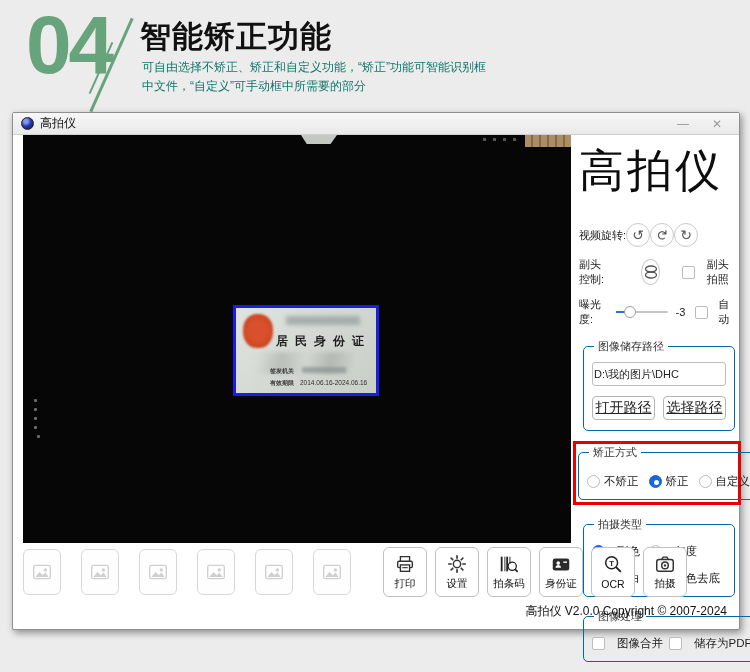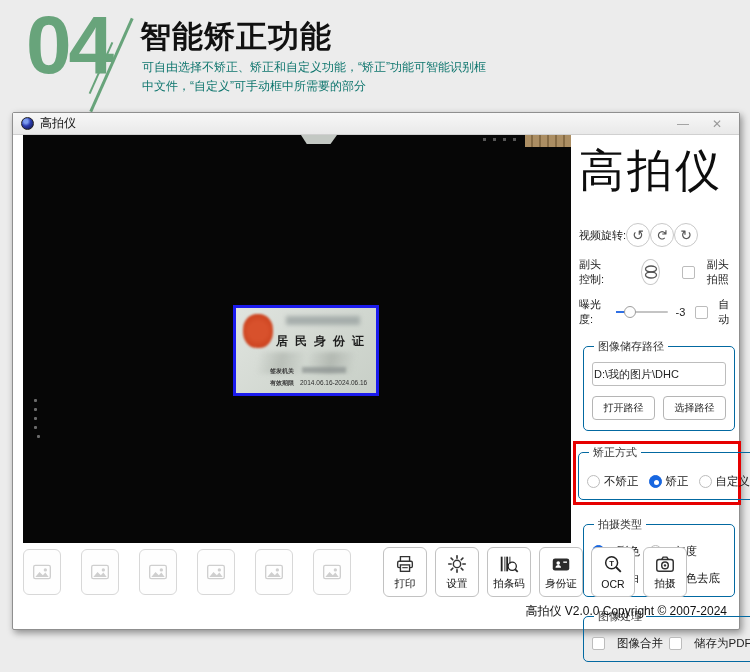--- a/index.html
+++ b/index.html
@@ -133,22 +133,22 @@
   }
   fieldset.grp legend { font-size:11px; color:#333; padding:0 4px; margin-left:2px; }
   .path-input {
     display:block; width:100%; height:24px; border:1px solid #bdbdbd; border-radius:3px;
     font-size:11px; color:#222; padding:0 1px; background:#fff;
     font-family:"Liberation Sans", sans-serif;
   }
   .btn-row { display:flex; gap:8px; margin-top:10px; }
   .pbtn {
     flex:1; height:24px; border:1px solid #b5b5b5; border-radius:4px; background:#fff;
-    font-size:10px; color:#222; display:flex; align-items:center; justify-content:center;
-    cursor:pointer; white-space:nowrap;
+    font-size:14px; color:#222; display:flex; align-items:center; justify-content:center;
+    cursor:pointer; white-space:nowrap;text-decoration:underline;
   }
   .red-box { border:3px solid #e60000; margin:10px -4px 0 8px; padding:1px 2px 2px 2px; }
   .red-box fieldset.grp { margin:0; }
   .radio-row { display:flex; align-items:center; gap:4px; margin-top:6px; flex-wrap:nowrap; }
   .radio { width:13px; height:13px; border-radius:50%; border:1px solid #bcbcbc; background:#fff; flex:0 0 auto; position:relative; cursor:pointer; }
   .radio.checked { border-color:#1766e0; background:#1766e0; }
   .radio.checked::after {
     content:""; position:absolute; left:4px; top:4px; width:5px; height:5px;
     border-radius:50%; background:#fff;
   }

